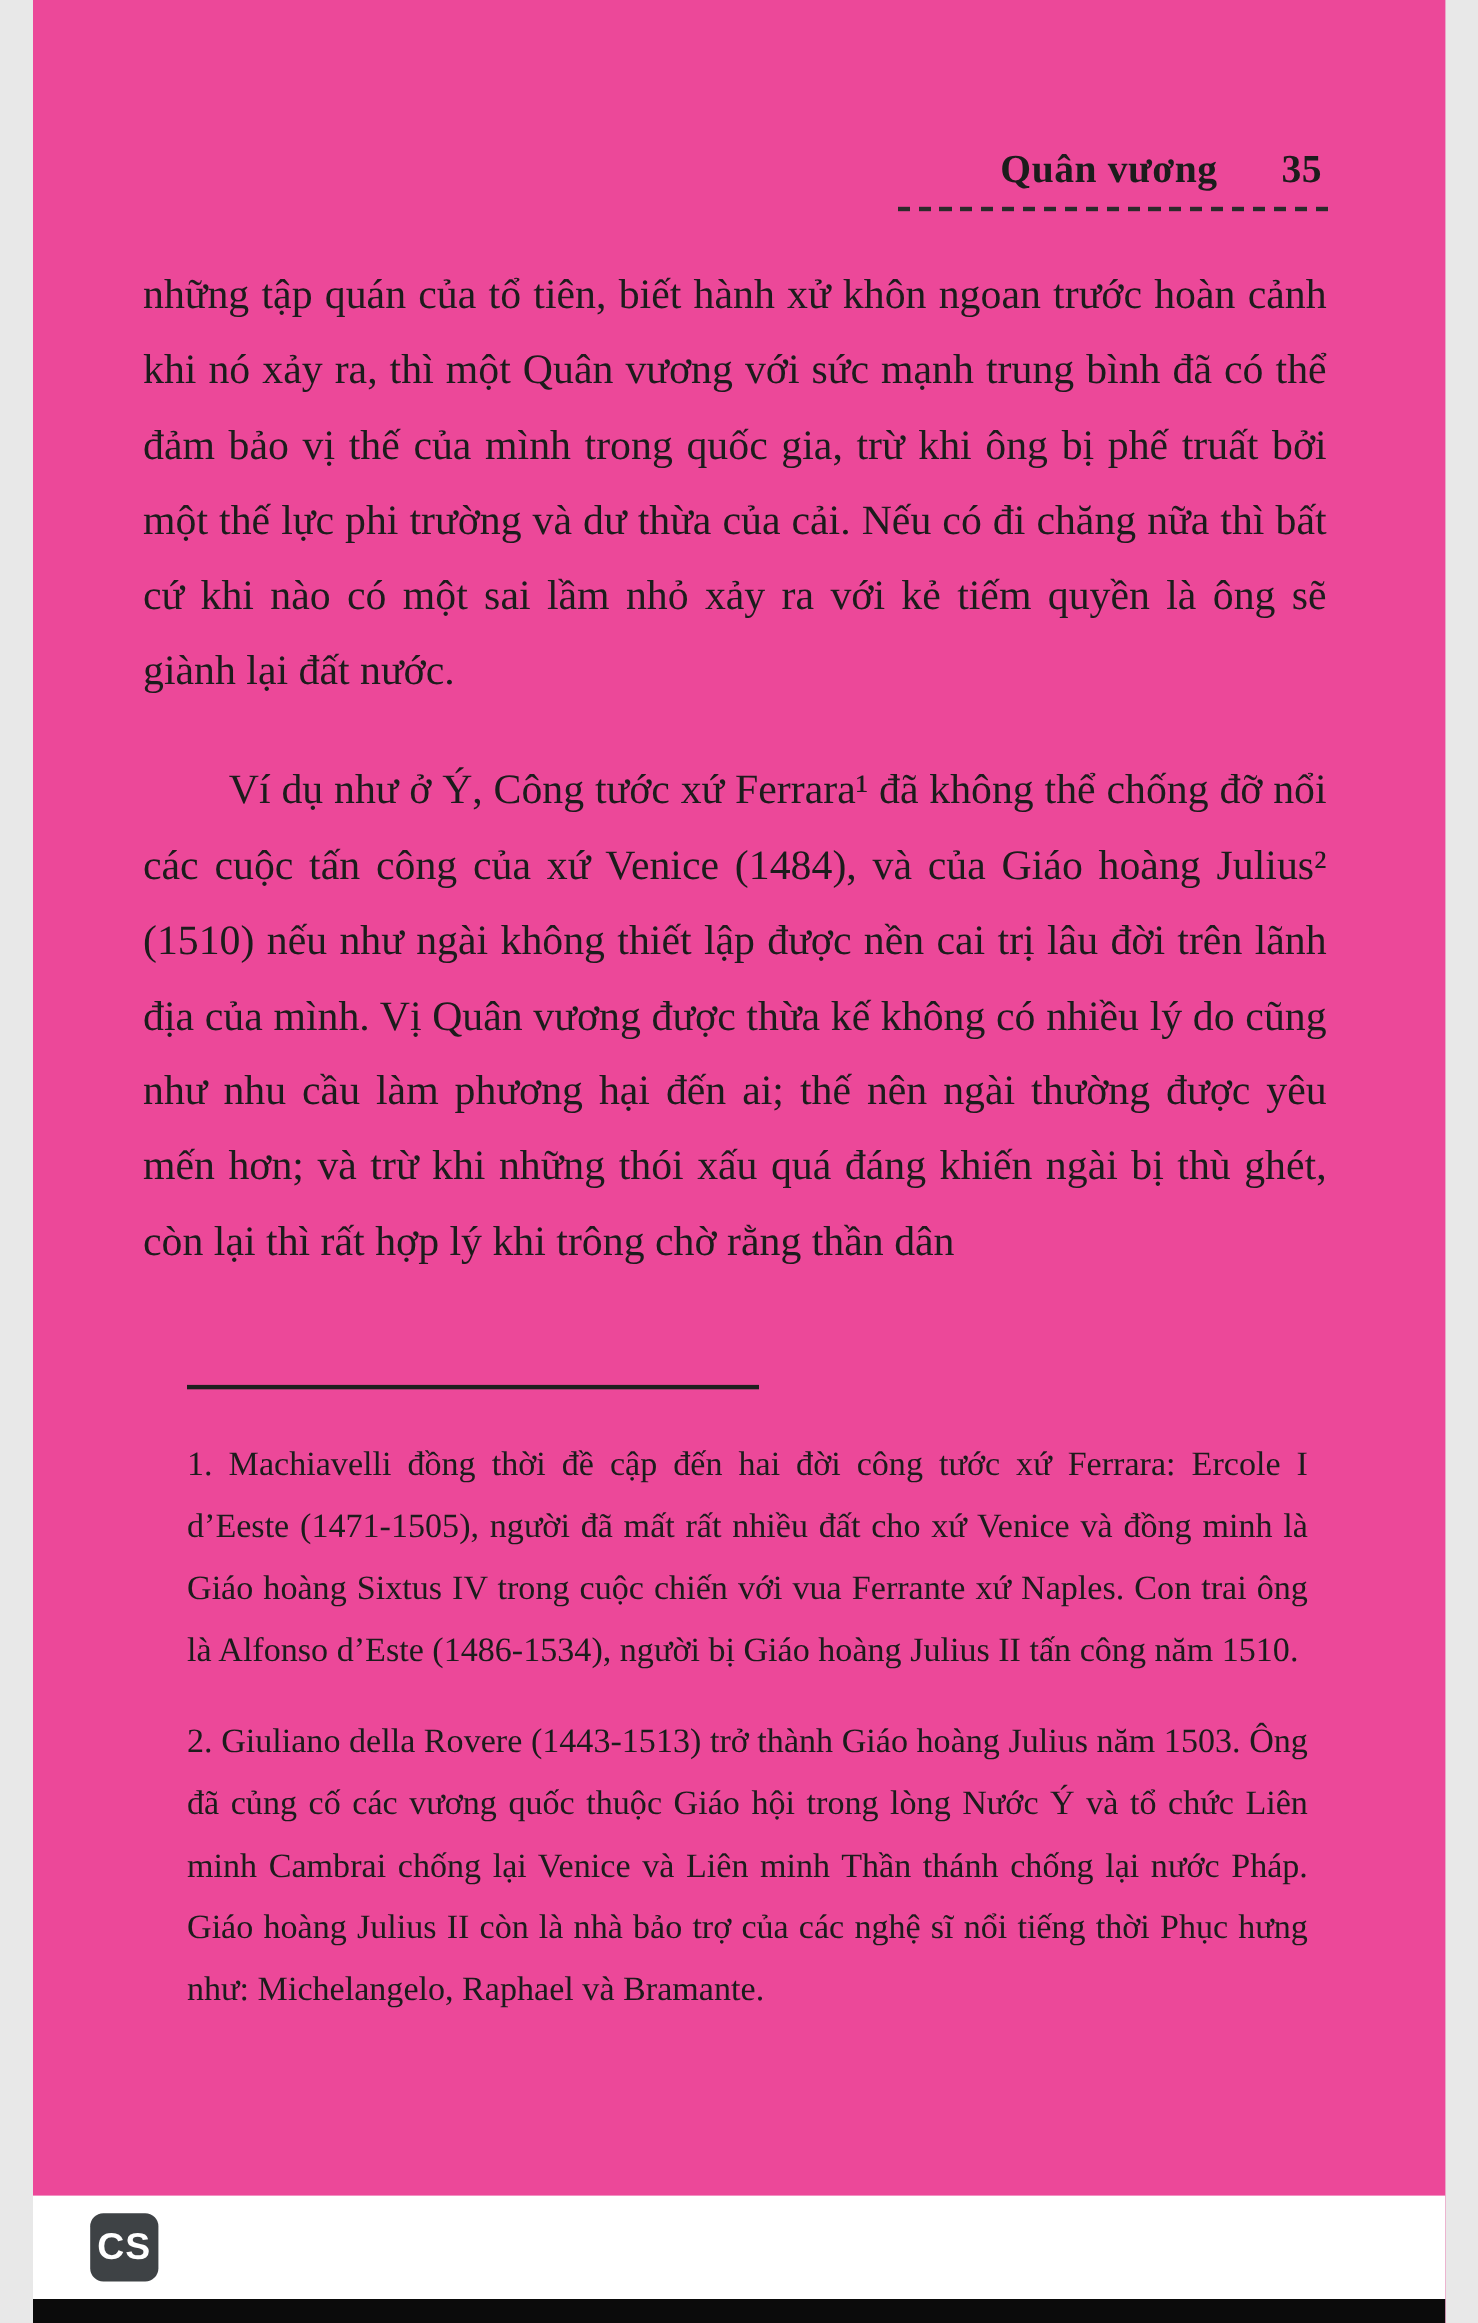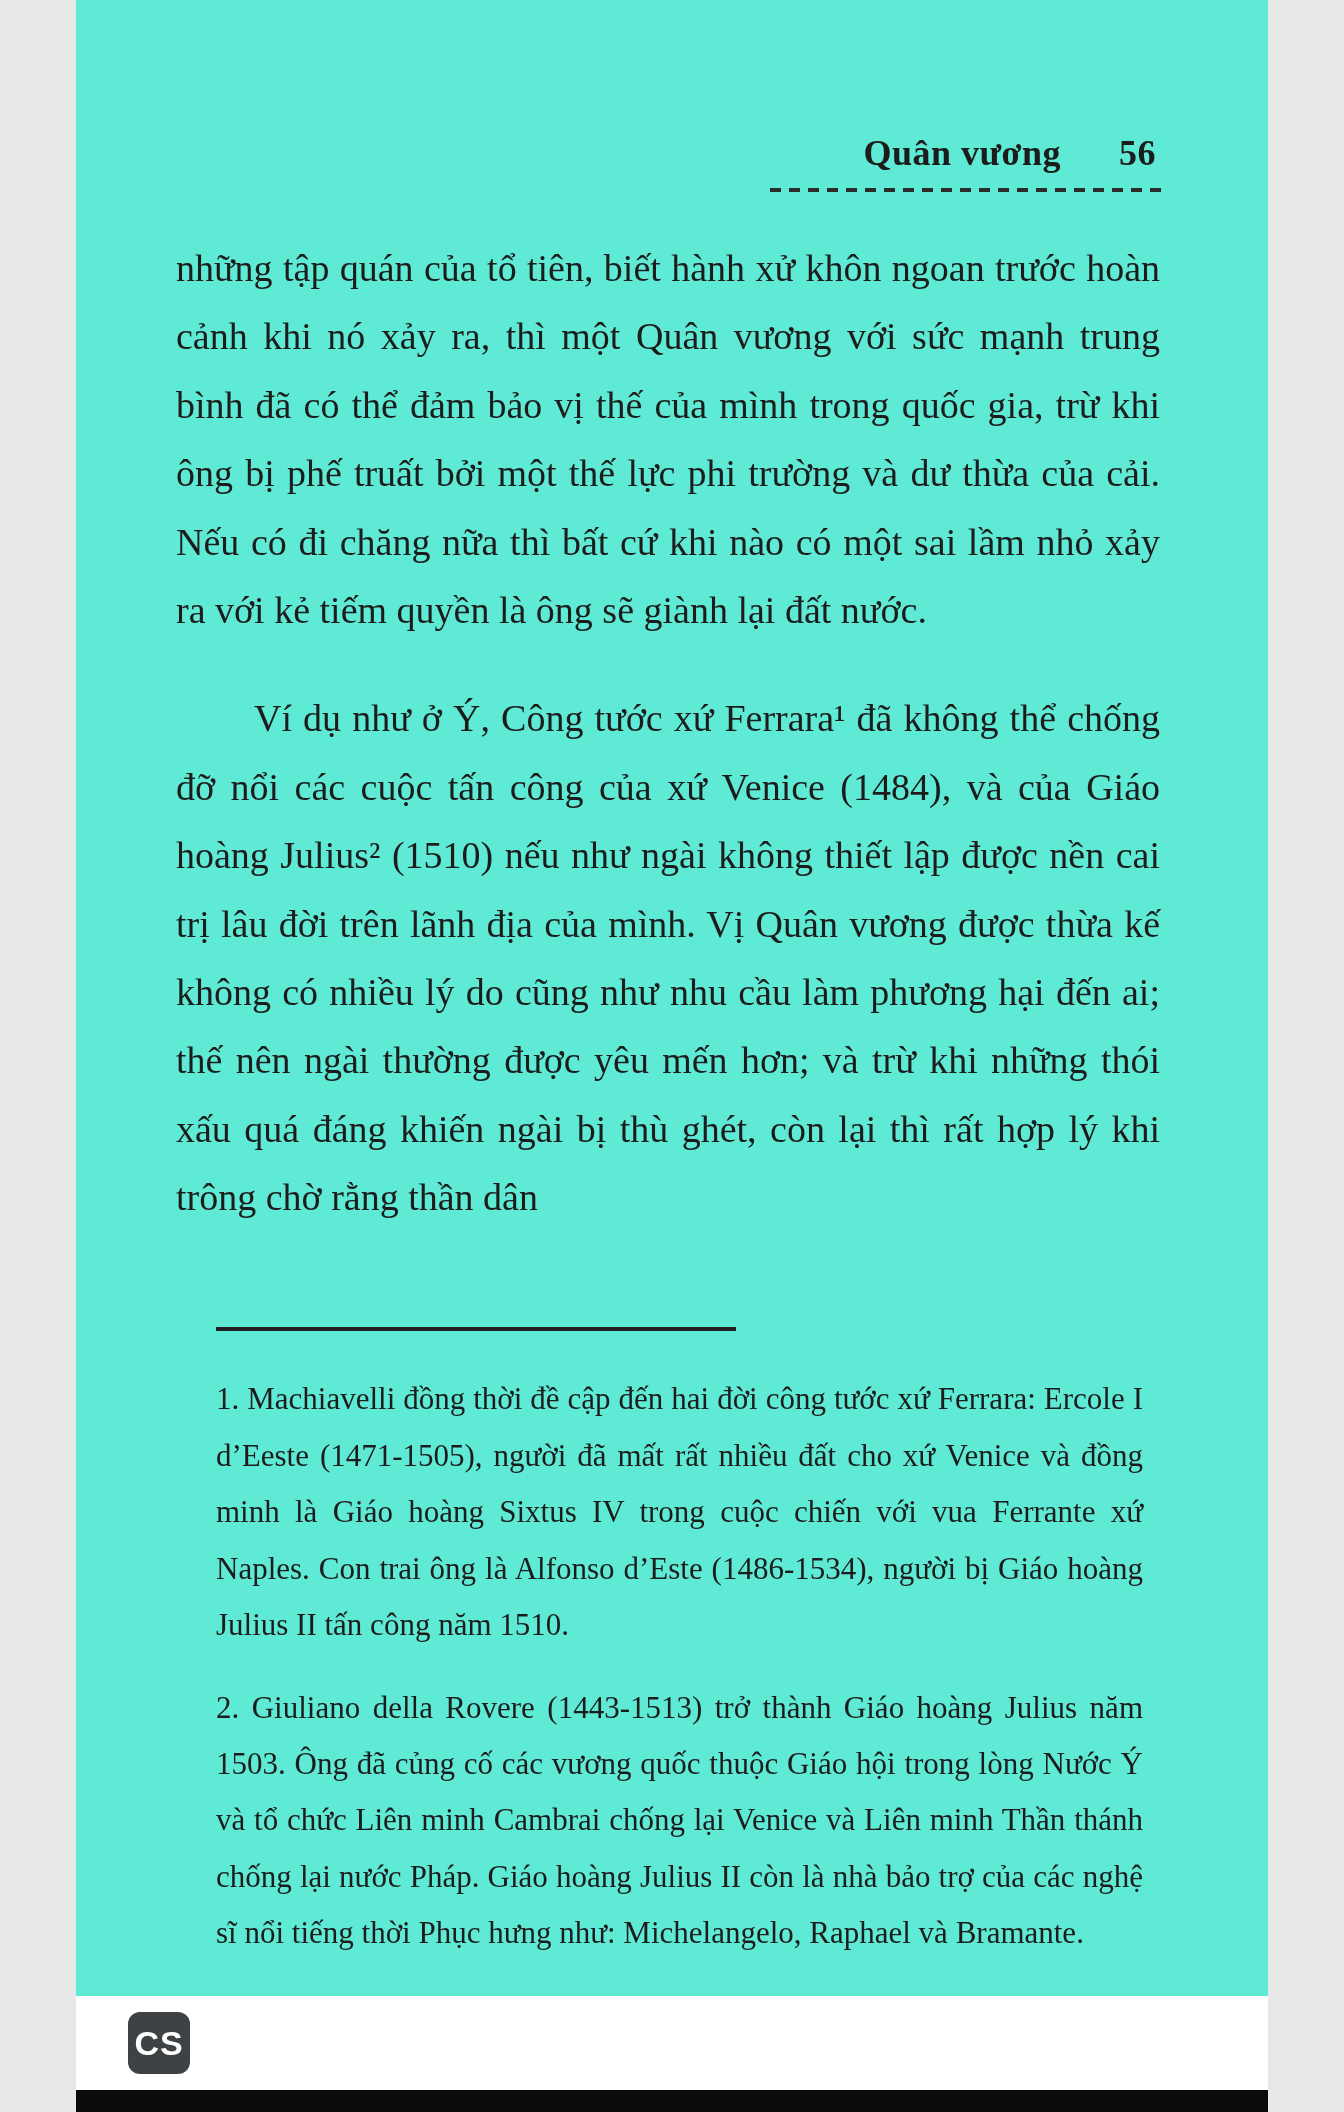--- a/index.html
+++ b/index.html
@@ -2,24 +2,24 @@
 <html><head>
 <meta charset="utf-8">
 <style>
   html, body {
     margin: 0;
     padding: 0;
     background: #e8e8e8;
   }
   .page {
     position: relative;
-    width: 1192px;
+    width: 1284px;
     height: 2112px;
     margin: 0 auto;
-    background: #5eead4;
+    background: #ec4899;
     overflow: hidden;
     font-family: "Liberation Serif", "DejaVu Serif", serif;
     color: #1c1c1c;
   }
   
   .header-row {
     display: flex;
     justify-content: flex-end;
     align-items: baseline;
     gap: 58px;
@@ -106,21 +106,21 @@
     background: #0b0b0b;
   }
 </style>
 </head>
 <body>
 
 <div class="page">
 
   <div class="header-row">
     <span>Quân vương</span>
-    <span>56</span>
+    <span>35</span>
   </div>
   <div class="dashed-rule"></div>
 
   <div class="body-text">
     <p class="para-1">những tập quán của tổ tiên, biết hành xử khôn ngoan trước hoàn cảnh khi nó xảy ra, thì một Quân vương với sức mạnh trung bình đã có thể đảm bảo vị thế của mình trong quốc gia, trừ khi ông bị phế truất bởi một thế lực phi trường và dư thừa của cải. Nếu có đi chăng nữa thì bất cứ khi nào có một sai lầm nhỏ xảy ra với kẻ tiếm quyền là ông sẽ giành lại đất nước.</p>
     <p class="para-2">Ví dụ như ở Ý, Công tước xứ Ferrara¹ đã không thể chống đỡ nổi các cuộc tấn công của xứ Venice (1484), và của Giáo hoàng Julius² (1510) nếu như ngài không thiết lập được nền cai trị lâu đời trên lãnh địa của mình. Vị Quân vương được thừa kế không có nhiều lý do cũng như nhu cầu làm phương hại đến ai; thế nên ngài thường được yêu mến hơn; và trừ khi những thói xấu quá đáng khiến ngài bị thù ghét, còn lại thì rất hợp lý khi trông chờ rằng thần dân</p>
   </div>
 
   <div class="footnote-rule"></div>
 

